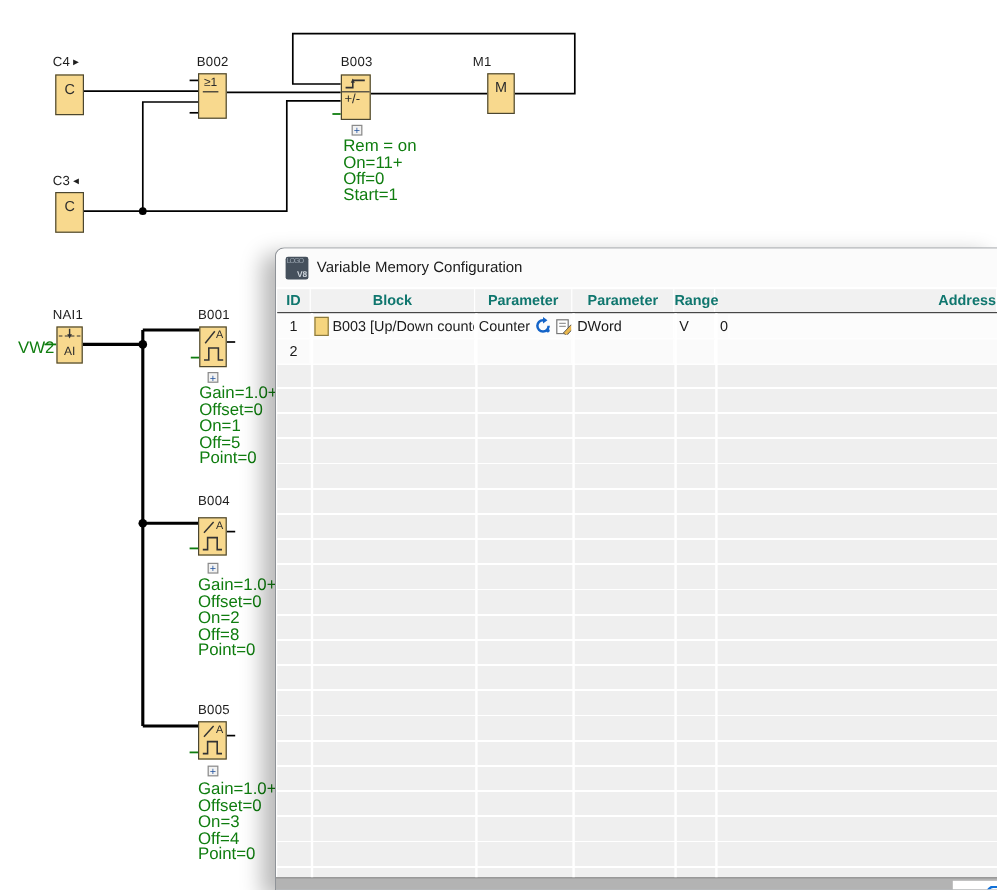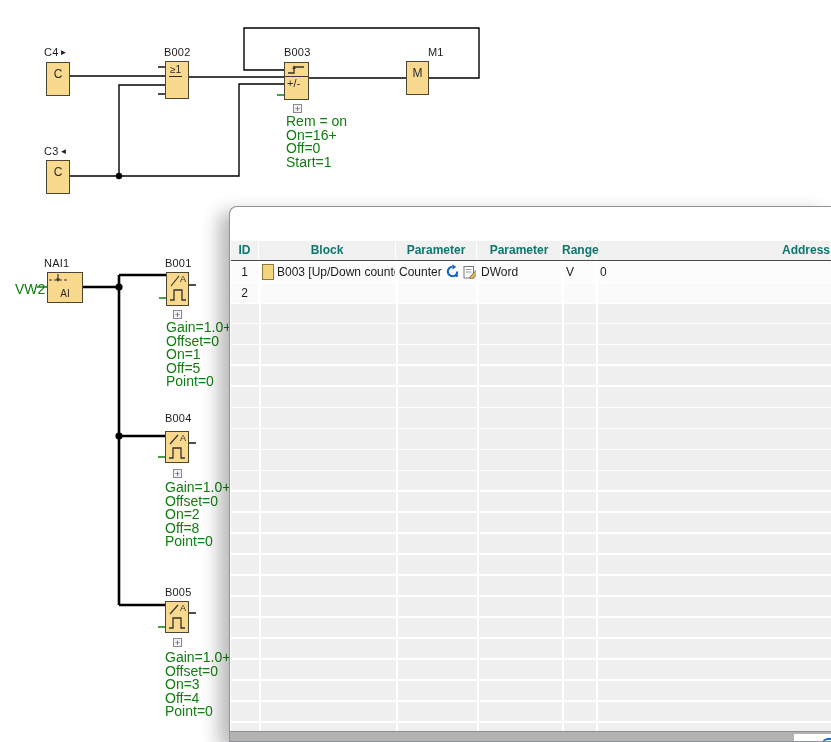--- a/index.html
+++ b/index.html
@@ -92,21 +92,21 @@
     </g>
 
     <circle cx="119" cy="176" r="3.2" fill="#000"></circle>
     <circle cx="119" cy="287" r="3.6" fill="#000"></circle>
     <circle cx="119" cy="436" r="3.6" fill="#000"></circle>
   </svg>
 
   <div class="blk-label" style="left:44px;top:46px"><span>C4</span><span class="cursor-arrow">►</span></div>
   <div class="blk-label" style="left:164px;top:46px">B002</div>
   <div class="blk-label" style="left:284px;top:46px">B003</div>
-  <div class="blk-label" style="left:428px;top:46px">M1</div>
+  <div class="blk-label" style="left:394px;top:46px">M1</div>
   <div class="blk-label" style="left:44px;top:145px"><span>C3</span><span class="cursor-arrow">◄</span></div>
   <div class="blk-label" style="left:44px;top:257px">NAI1</div>
   <div class="blk-label" style="left:165px;top:257px">B001</div>
   <div class="blk-label" style="left:165px;top:412px">B004</div>
   <div class="blk-label" style="left:165px;top:586px">B005</div>
 
   <div class="blk" style="left:46px;top:62px;width:24px;height:34px">
     <span class="sym-c">C</span>
   </div>
 
@@ -124,21 +124,21 @@
   </div>
 
   <div class="blk" style="left:406px;top:61px;width:23px;height:34px">
     <span class="sym-m">M</span>
   </div>
 
   <div class="blk" style="left:46px;top:160px;width:24px;height:34px">
     <span class="sym-c">C</span>
   </div>
 
-  <div class="blk" style="left:47px;top:272px;width:36px;height:31px">
+  <div class="blk" style="left:47px;top:272px;width:22px;height:31px">
     <svg width="20" height="12">
       <line x1="1" y1="7" x2="19" y2="7" stroke="#333" stroke-width="1" stroke-dasharray="3,2"></line>
       <line x1="10" y1="1" x2="10" y2="7" stroke="#333" stroke-width="1.2"></line>
       <polygon points="8,5.5 12,5.5 10,9" fill="#333"></polygon>
     </svg>
     <span class="sym-ai">AI</span>
   </div>
 
   <div class="blk" style="left:166px;top:272px;width:23px;height:34px">
     <svg width="23" height="32">
@@ -166,21 +166,21 @@
 
   <div class="vw2">VW2</div>
 
   <div class="expand" style="left:293px;top:104px">+</div>
   <div class="expand" style="left:173px;top:310px">+</div>
   <div class="expand" style="left:173px;top:469px">+</div>
   <div class="expand" style="left:173px;top:638px">+</div>
 
   <div class="params" style="left:286px;top:115px">
     <div>Rem = on</div>
-    <div>On=16+</div>
+    <div>On=11+</div>
     <div>Off=0</div>
     <div>Start=1</div>
   </div>
   <div class="params" style="left:166px;top:321px">
     <div>Gain=1.0+</div>
     <div>Offset=0</div>
     <div>On=1</div>
     <div>Off=5</div>
     <div>Point=0</div>
   </div>
@@ -193,20 +193,27 @@
   </div>
   <div class="params" style="left:165px;top:651px">
     <div>Gain=1.0+</div>
     <div>Offset=0</div>
     <div>On=3</div>
     <div>Off=4</div>
     <div>Point=0</div>
   </div>
 
   <div id="dlg">
+    <div id="dlg-title">
+      <span class="logo-icon">
+          <i>LOGO</i>
+          <span>V8</span>
+        </span>
+      <span id="dlg-title-text">Variable Memory Configuration</span>
+    </div>
 
     <div id="thead">
       <div class="hc c-id">ID</div>
       <div class="hc c-block">Block</div>
       <div class="hc c-param">Parameter</div>
       <div class="hc c-ptype">Parameter Type</div>
       <div class="hc c-range">Range</div>
       <div class="hc c-addr">Address</div>
     </div>
 

